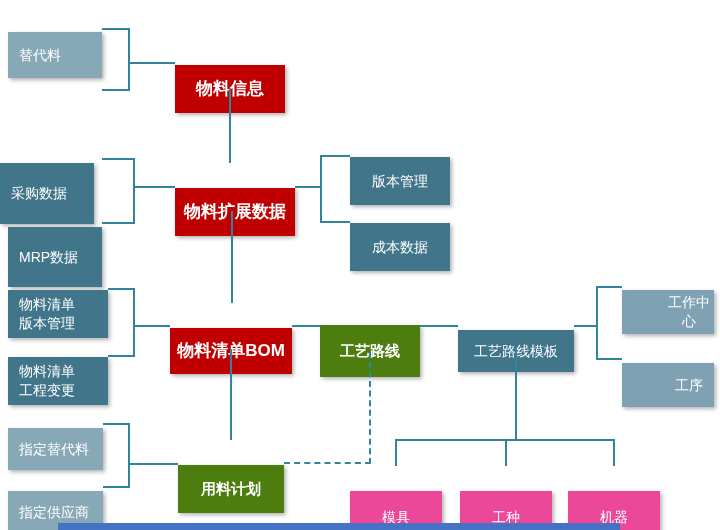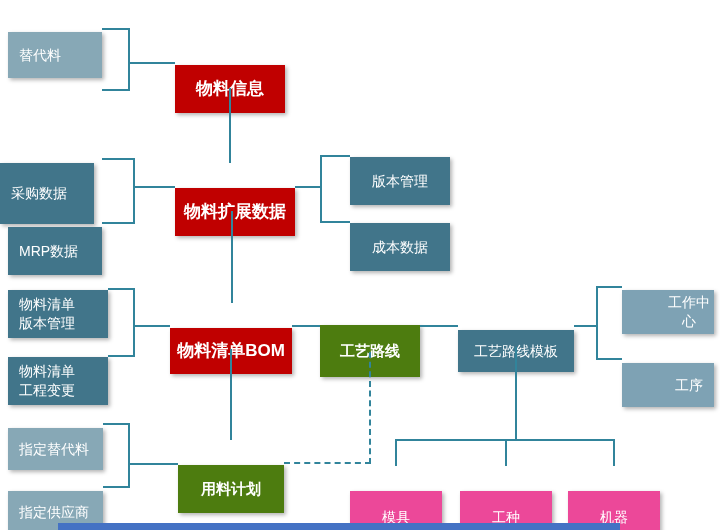--- a/index.html
+++ b/index.html
@@ -29,21 +29,21 @@
 </head>
 <body>
 
 <div class="canvas">
 
   <div class="node light ta-left" style="left:8px;top:7px;width:94px;height:46px">替代料</div>
 
   <div class="node red" style="left:175px;top:40px;width:110px;height:48px">物料信息</div>
 
   <div class="node dark ta-left" style="left:0;top:138px;width:94px;height:61px">采购数据</div>
-  <div class="node dark ta-left" style="left:8px;top:202px;width:94px;height:48px">MRP数据</div>
+  <div class="node dark ta-left" style="left:8px;top:202px;width:94px;height:60px">MRP数据</div>
 
   <div class="node red" style="left:175px;top:163px;width:120px;height:48px">物料扩展数据</div>
 
   <div class="node dark" style="left:350px;top:132px;width:100px;height:48px">版本管理</div>
   <div class="node dark" style="left:350px;top:198px;width:100px;height:48px">成本数据</div>
 
   <div class="node dark ta-left pre" style="left:8px;top:265px;width:100px;height:48px">物料清单
 版本管理</div>
   <div class="node dark ta-left pre" style="left:8px;top:332px;width:100px;height:48px">物料清单
 工程变更</div>

